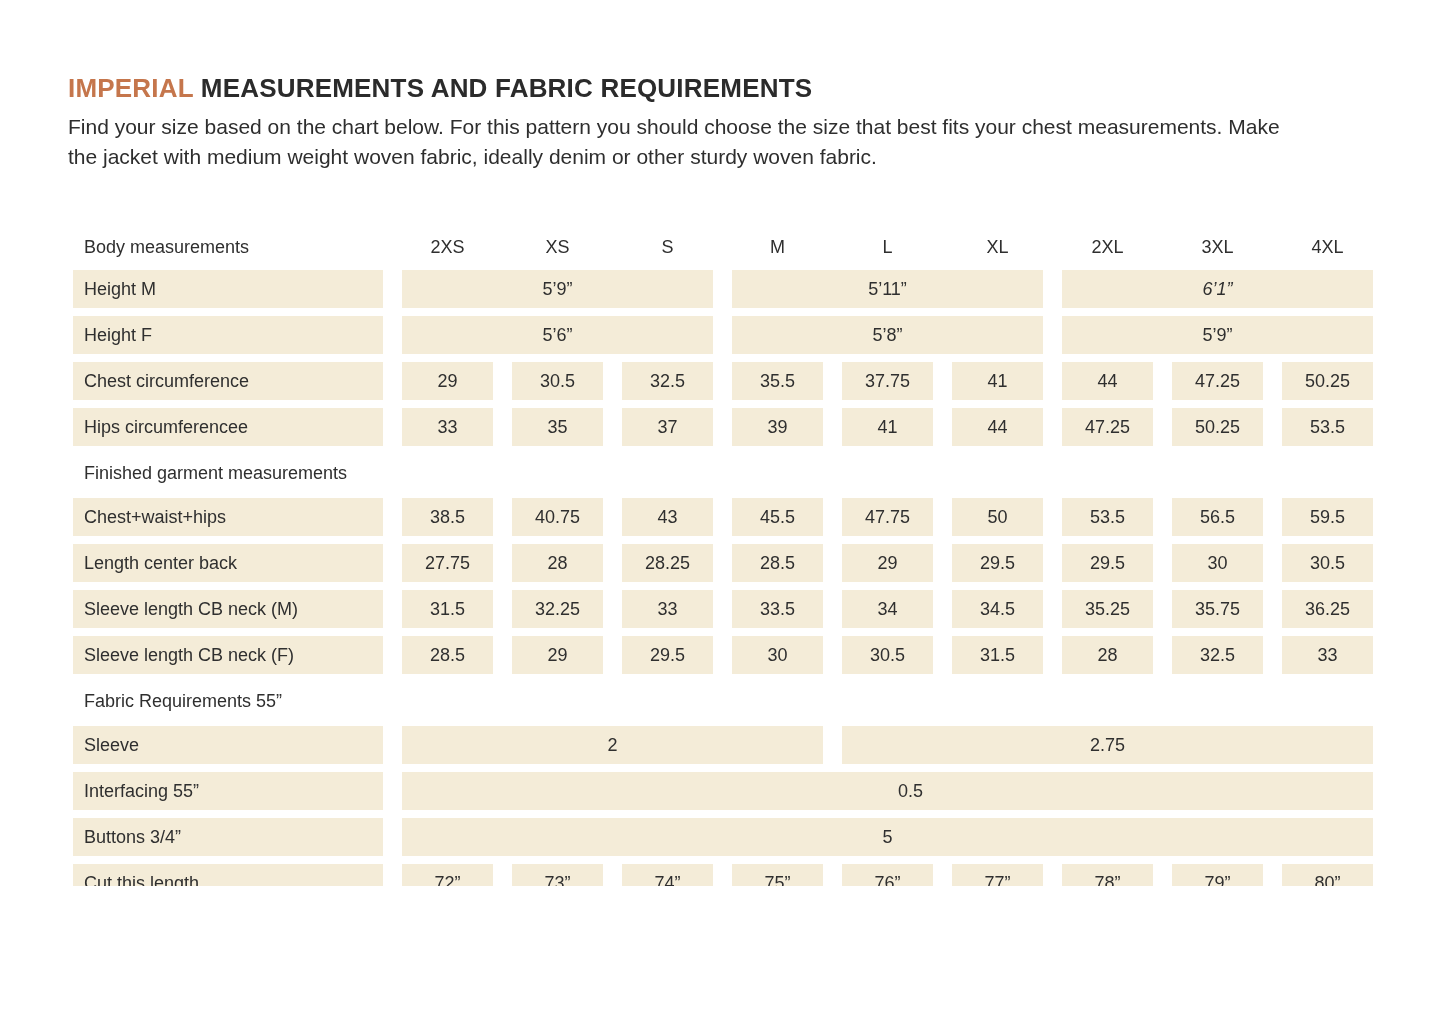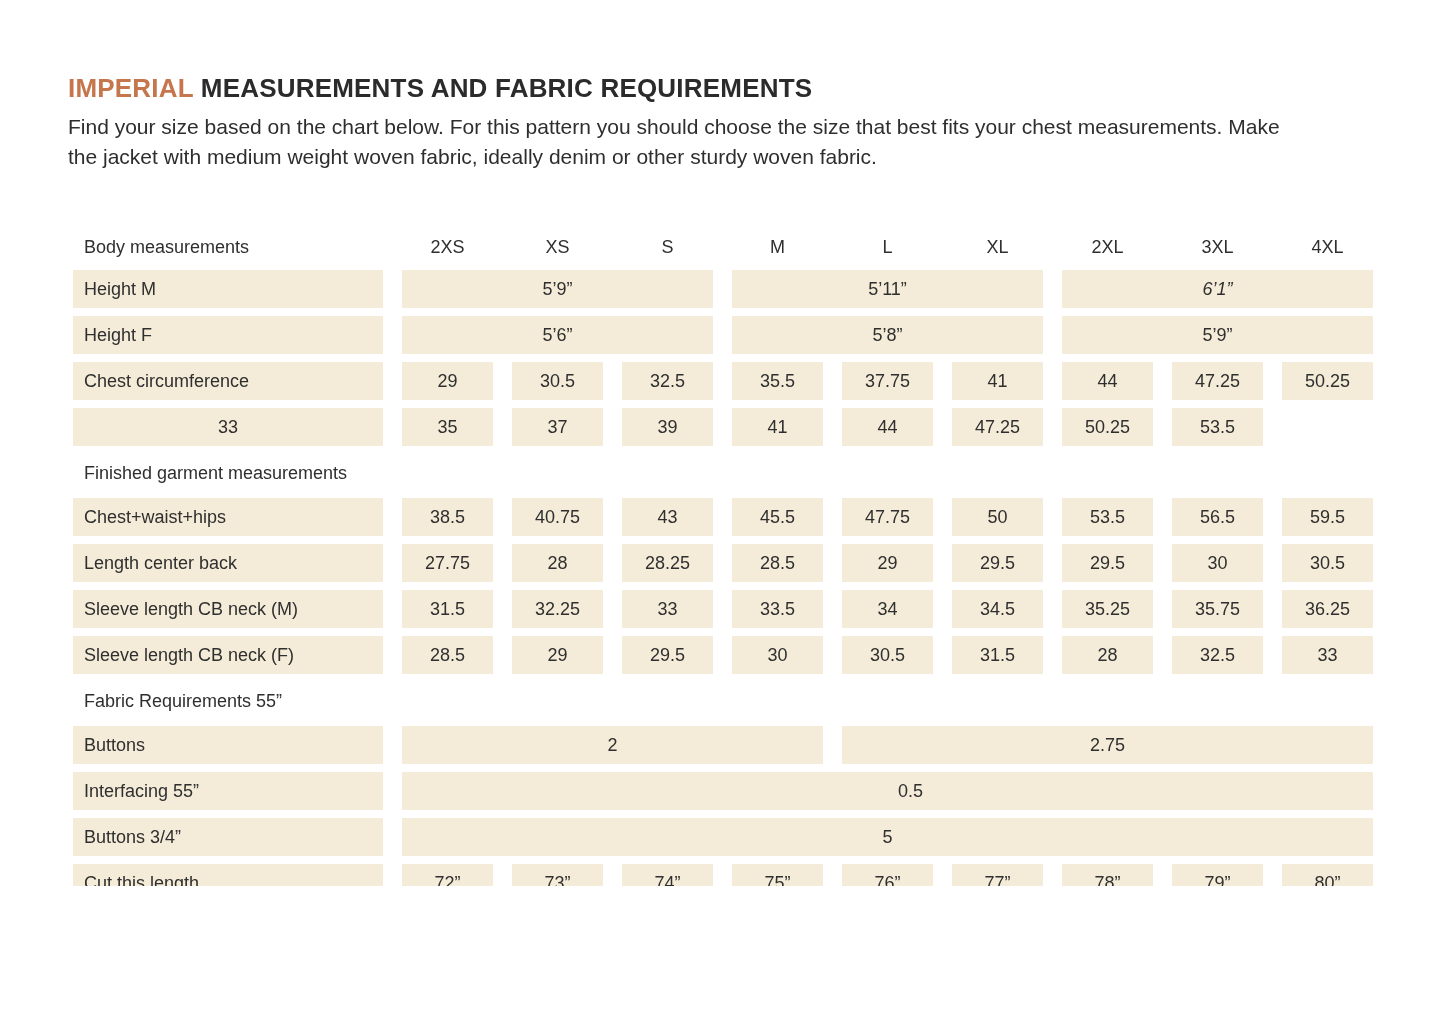--- a/index.html
+++ b/index.html
@@ -108,20 +108,21 @@
           <div class="cell val beige">30.5</div>
           <div class="cell val beige">32.5</div>
           <div class="cell val beige">35.5</div>
           <div class="cell val beige">37.75</div>
           <div class="cell val beige">41</div>
           <div class="cell val beige">44</div>
           <div class="cell val beige">47.25</div>
           <div class="cell val beige">50.25</div>
         </div>
         <div class="trow data-row">
+          <div class="cell lbl beige">Hips circumferencee</div>
           <div class="cell val beige">33</div>
           <div class="cell val beige">35</div>
           <div class="cell val beige">37</div>
           <div class="cell val beige">39</div>
           <div class="cell val beige">41</div>
           <div class="cell val beige">44</div>
           <div class="cell val beige">47.25</div>
           <div class="cell val beige">50.25</div>
           <div class="cell val beige">53.5</div>
         </div>
@@ -173,21 +174,21 @@
           <div class="cell val beige">30.5</div>
           <div class="cell val beige">31.5</div>
           <div class="cell val beige">28</div>
           <div class="cell val beige">32.5</div>
           <div class="cell val beige">33</div>
         </div>
         <div class="trow section-row">
           <div class="cell lbl plain section-label" style="grid-column: span 10;">Fabric Requirements 55”</div>
         </div>
         <div class="trow data-row">
-          <div class="cell lbl beige">Buttons</div>
+          <div class="cell lbl beige">Sleeve</div>
           <div class="cell val beige" style="grid-column: span 4;">2</div>
           <div class="cell val beige" style="grid-column: span 5; text-align: center;">2.75</div>
         </div>
         <div class="trow data-row">
           <div class="cell lbl beige">Interfacing 55”</div>
           <div class="cell val beige" style="grid-column: span 9; padding-left: 46px;">0.5</div>
         </div>
         <div class="trow data-row">
           <div class="cell lbl beige">Buttons 3/4”</div>
           <div class="cell val beige" style="grid-column: span 9;">5</div>

